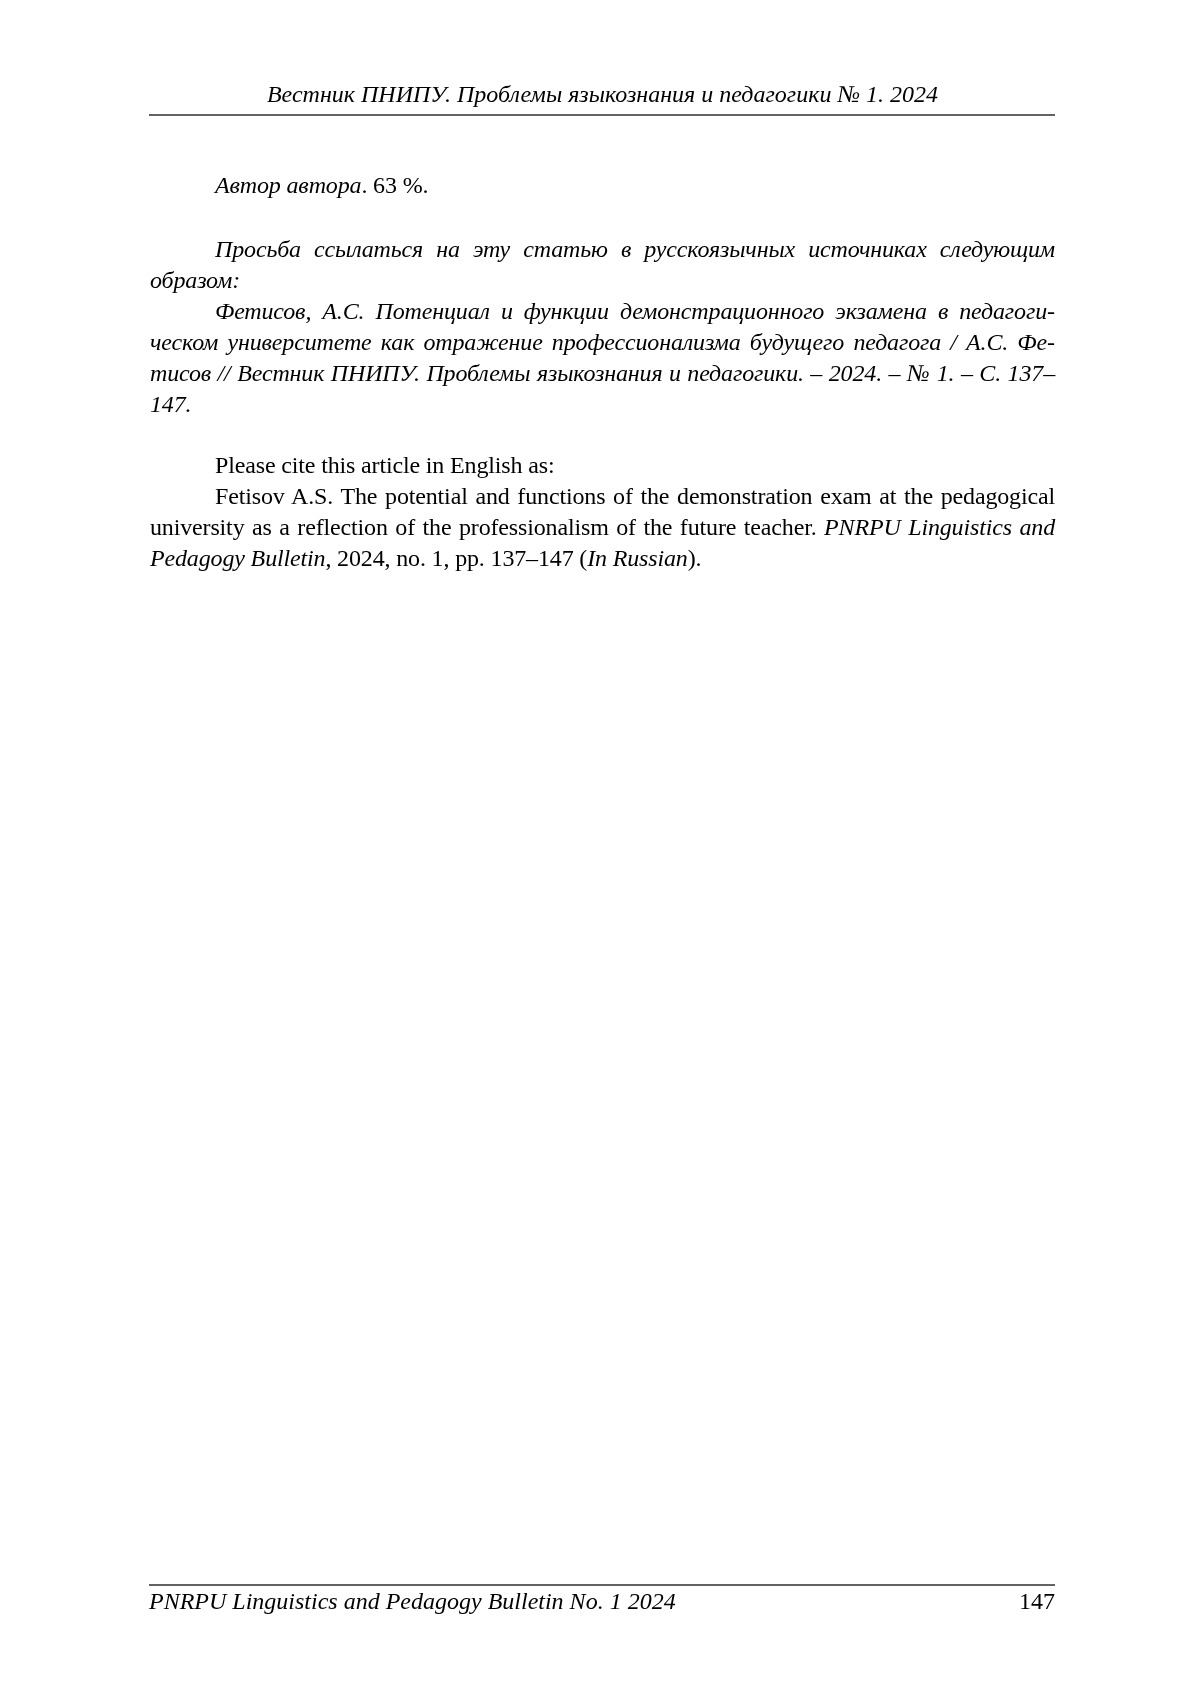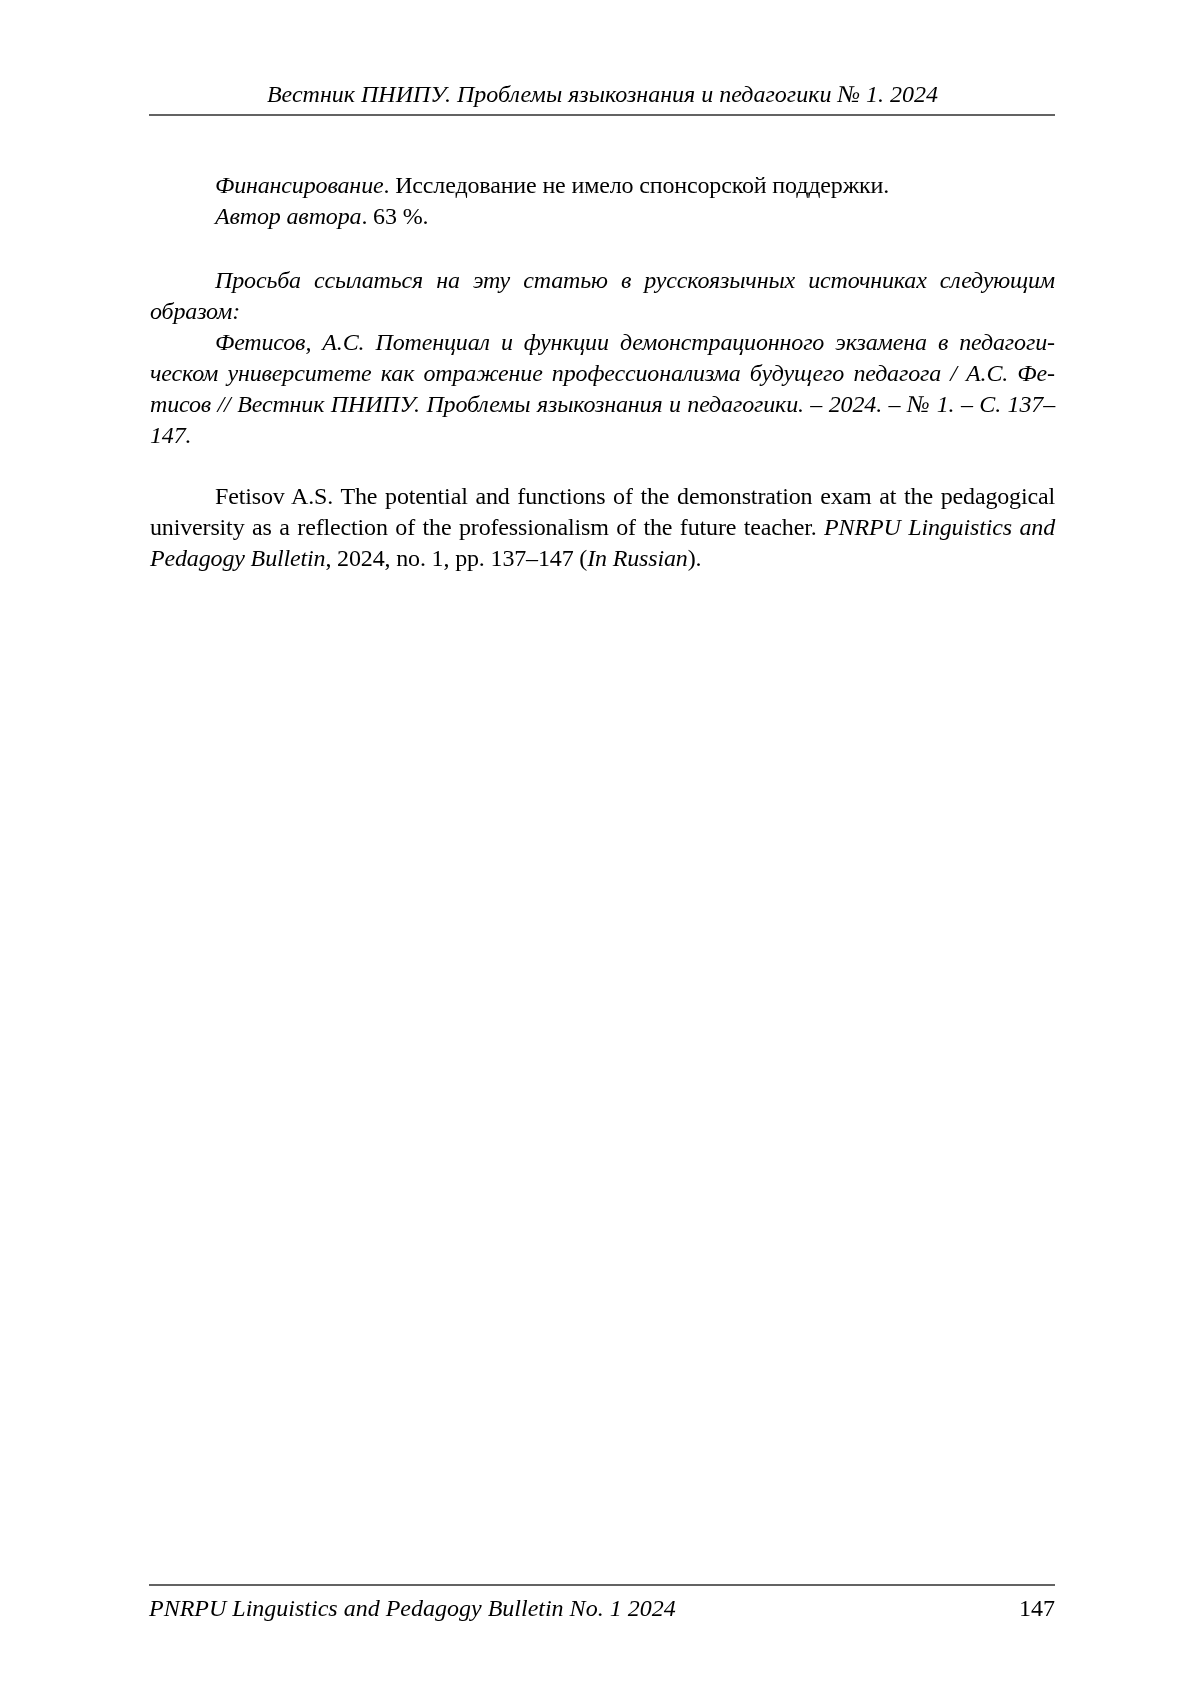--- a/index.html
+++ b/index.html
@@ -61,21 +61,20 @@
   }
   .cite-en {
     margin-top: 30px;
   }
   .page-footer {
     position: absolute;
     left: 149px;
     top: 1584px;
     width: 906px;
     border-top: 2.5px solid #636363;
-    padding-top: 7px;
     display: flex;
     justify-content: space-between;
     align-items: baseline;
     font-size: 24px;
     line-height: 30px;
   }
   .footer-title {
     font-style: italic;
   }
   .page-number {
@@ -89,30 +88,30 @@
 
   <header class="running-head">
     <span>Вестник ПНИПУ. Проблемы языкознания и педагогики № 1. 2024</span>
   </header>
 
   <div class="header-rule"></div>
 
   <main class="content">
 
     <section class="meta">
-      <p class="para indent"><span style="font-style: italic;">Финансирование</span><span>. Исследование не имело спонсорской поддержки.</span></p>
       <p class="para indent"><span style="font-style: italic;">Автор автора</span><span>. 63 %.</span></p>
     </section>
 
     <section class="cite-ru">
       <p class="para indent just">Просьба ссылаться на эту статью в русскоязычных источниках следующим образом:</p>
       <p class="para indent just">Фетисов, А.С. Потенциал и функции демонстрационного экзамена в педагоги­ческом университете как отражение профессионализма будущего педагога / А.С. Фе­тисов // Вестник ПНИПУ. Проблемы языкознания и педагогики. – 2024. – № 1. – С. 137–147.</p>
     </section>
 
     <section class="cite-en">
+      <p class="para indent just">Please cite this article in English as:</p>
       <p class="para indent just"><span>Fetisov A.S. The potential and functions of the demonstration exam at the pedagogi­cal university as a reflection of the professionalism of the future teacher. </span><span style="font-style: italic;">PNRPU Linguis­tics and Pedagogy Bulletin</span><span>, 2024, no. 1, pp. 137–147 (</span><span style="font-style: italic;">In Russian</span><span>).</span></p>
     </section>
 
   </main>
 
   <footer class="page-footer">
     <span class="footer-title">PNRPU Linguistics and Pedagogy Bulletin No. 1 2024</span>
     <span class="page-number">147</span>
   </footer>
 

